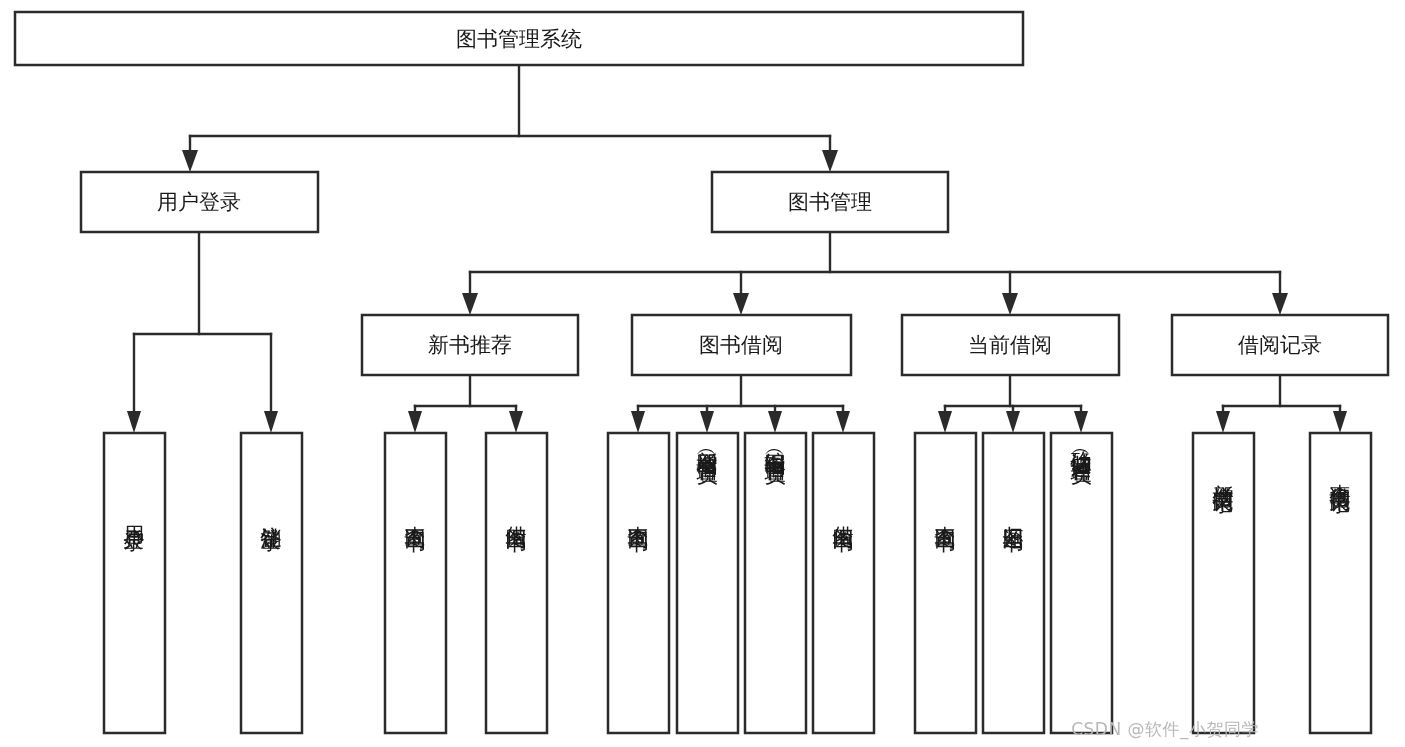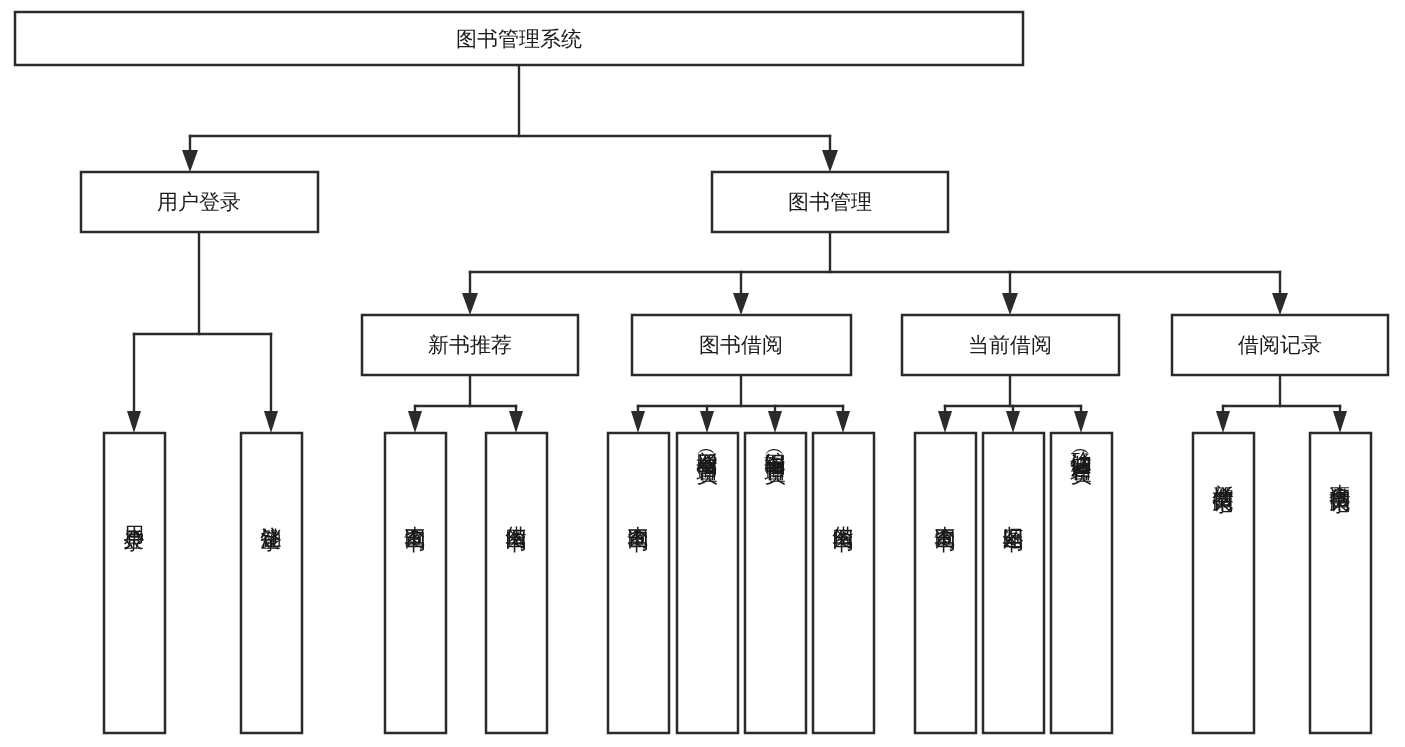--- a/index.html
+++ b/index.html
@@ -233,13 +233,14 @@
       <rect class="node-rect" x="1193" y="433" width="61" height="300"></rect>
       <text class="leaf-label" x="1223" y="473">新增借阅记录</text>
     </g>
     <g>
       <rect class="node-rect" x="1310" y="433" width="61" height="300"></rect>
       <text class="leaf-label" x="1340" y="473">查询借阅记录</text>
     </g>
 
   </svg>
 
+  <div class="watermark">CSDN @软件_小贺同学</div>
 </div>
 
 </body></html>

